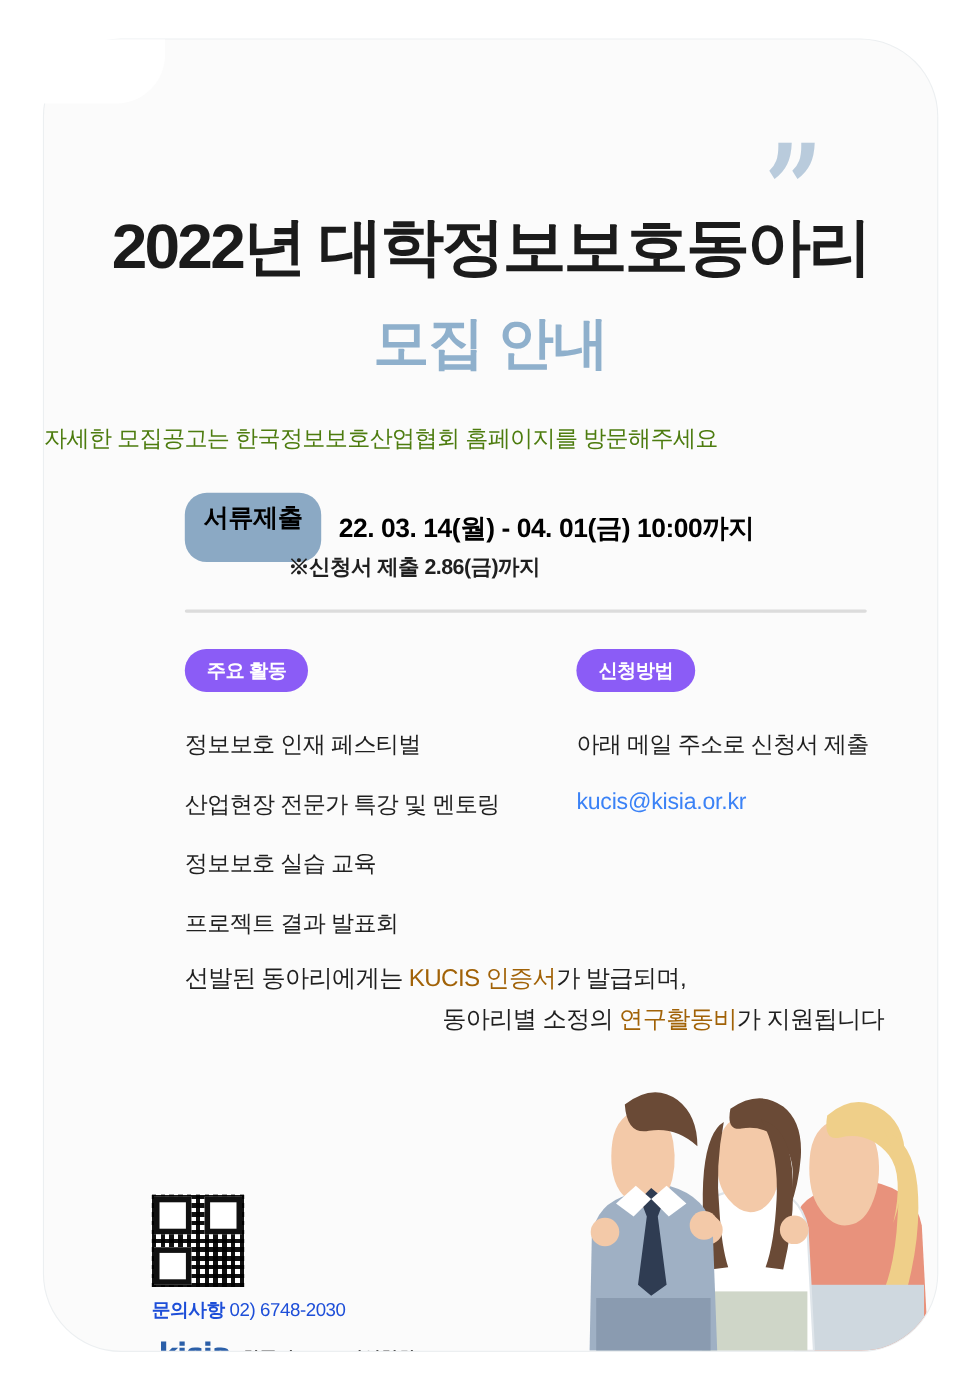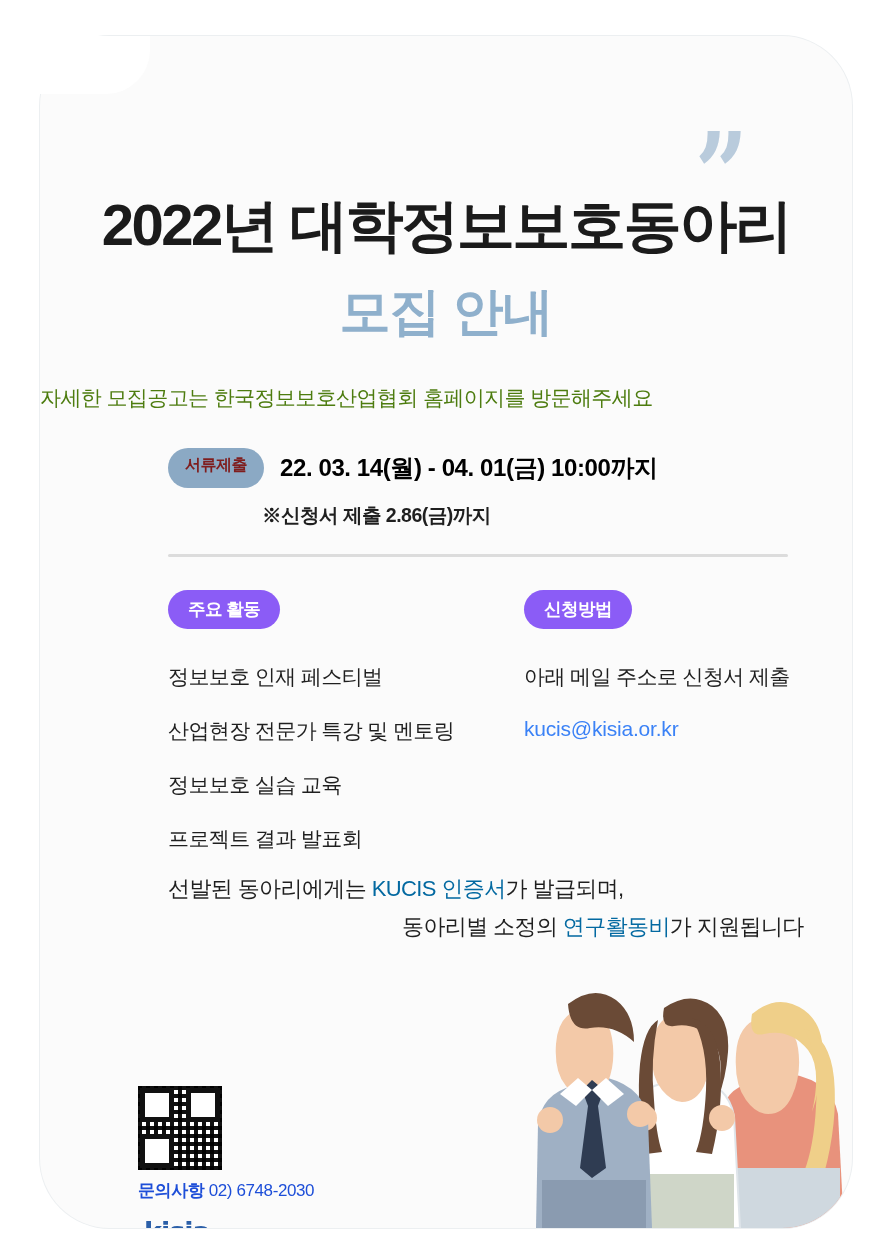--- a/index.html
+++ b/index.html
@@ -108,25 +108,25 @@
     position: absolute;
     left: 128px;
     top: 412px;
     display: flex;
     align-items: center;
     gap: 16px;
   }
   .badge {
     display: inline-block;
     background: #8ba9c4;
-    color: #7f1d1d;
-    font-size: 16px;
+    color: #000000;
+    font-size: 23px;
     font-weight: 700;
     letter-spacing: -0.5px;
-    padding: 7px 17px 12px;
+    padding: 7px 17px 25px;
     border-radius: 20px;
     white-space: nowrap;
   }
   .date-text {
     font-size: 24px;
     font-weight: 700;
     color: #000000;
     letter-spacing: -0.4px;
     white-space: nowrap;
   }
@@ -198,21 +198,21 @@
     letter-spacing: -0.6px;
   }
   .hl-2 {
     position: absolute;
     left: 362px;
     top: 876px;
     font-size: 22px;
     color: #1f1f1f;
     letter-spacing: -0.6px;
   }
-  .accent { color: #0369a1; }
+  .accent { color: #a16207; }
 
   
   .qr {
     position: absolute;
     left: 98px;
     top: 1050px;
     width: 84px;
     height: 84px;
     background:
       repeating-linear-gradient(90deg, #111 0 4px, #fff 4px 8px),

